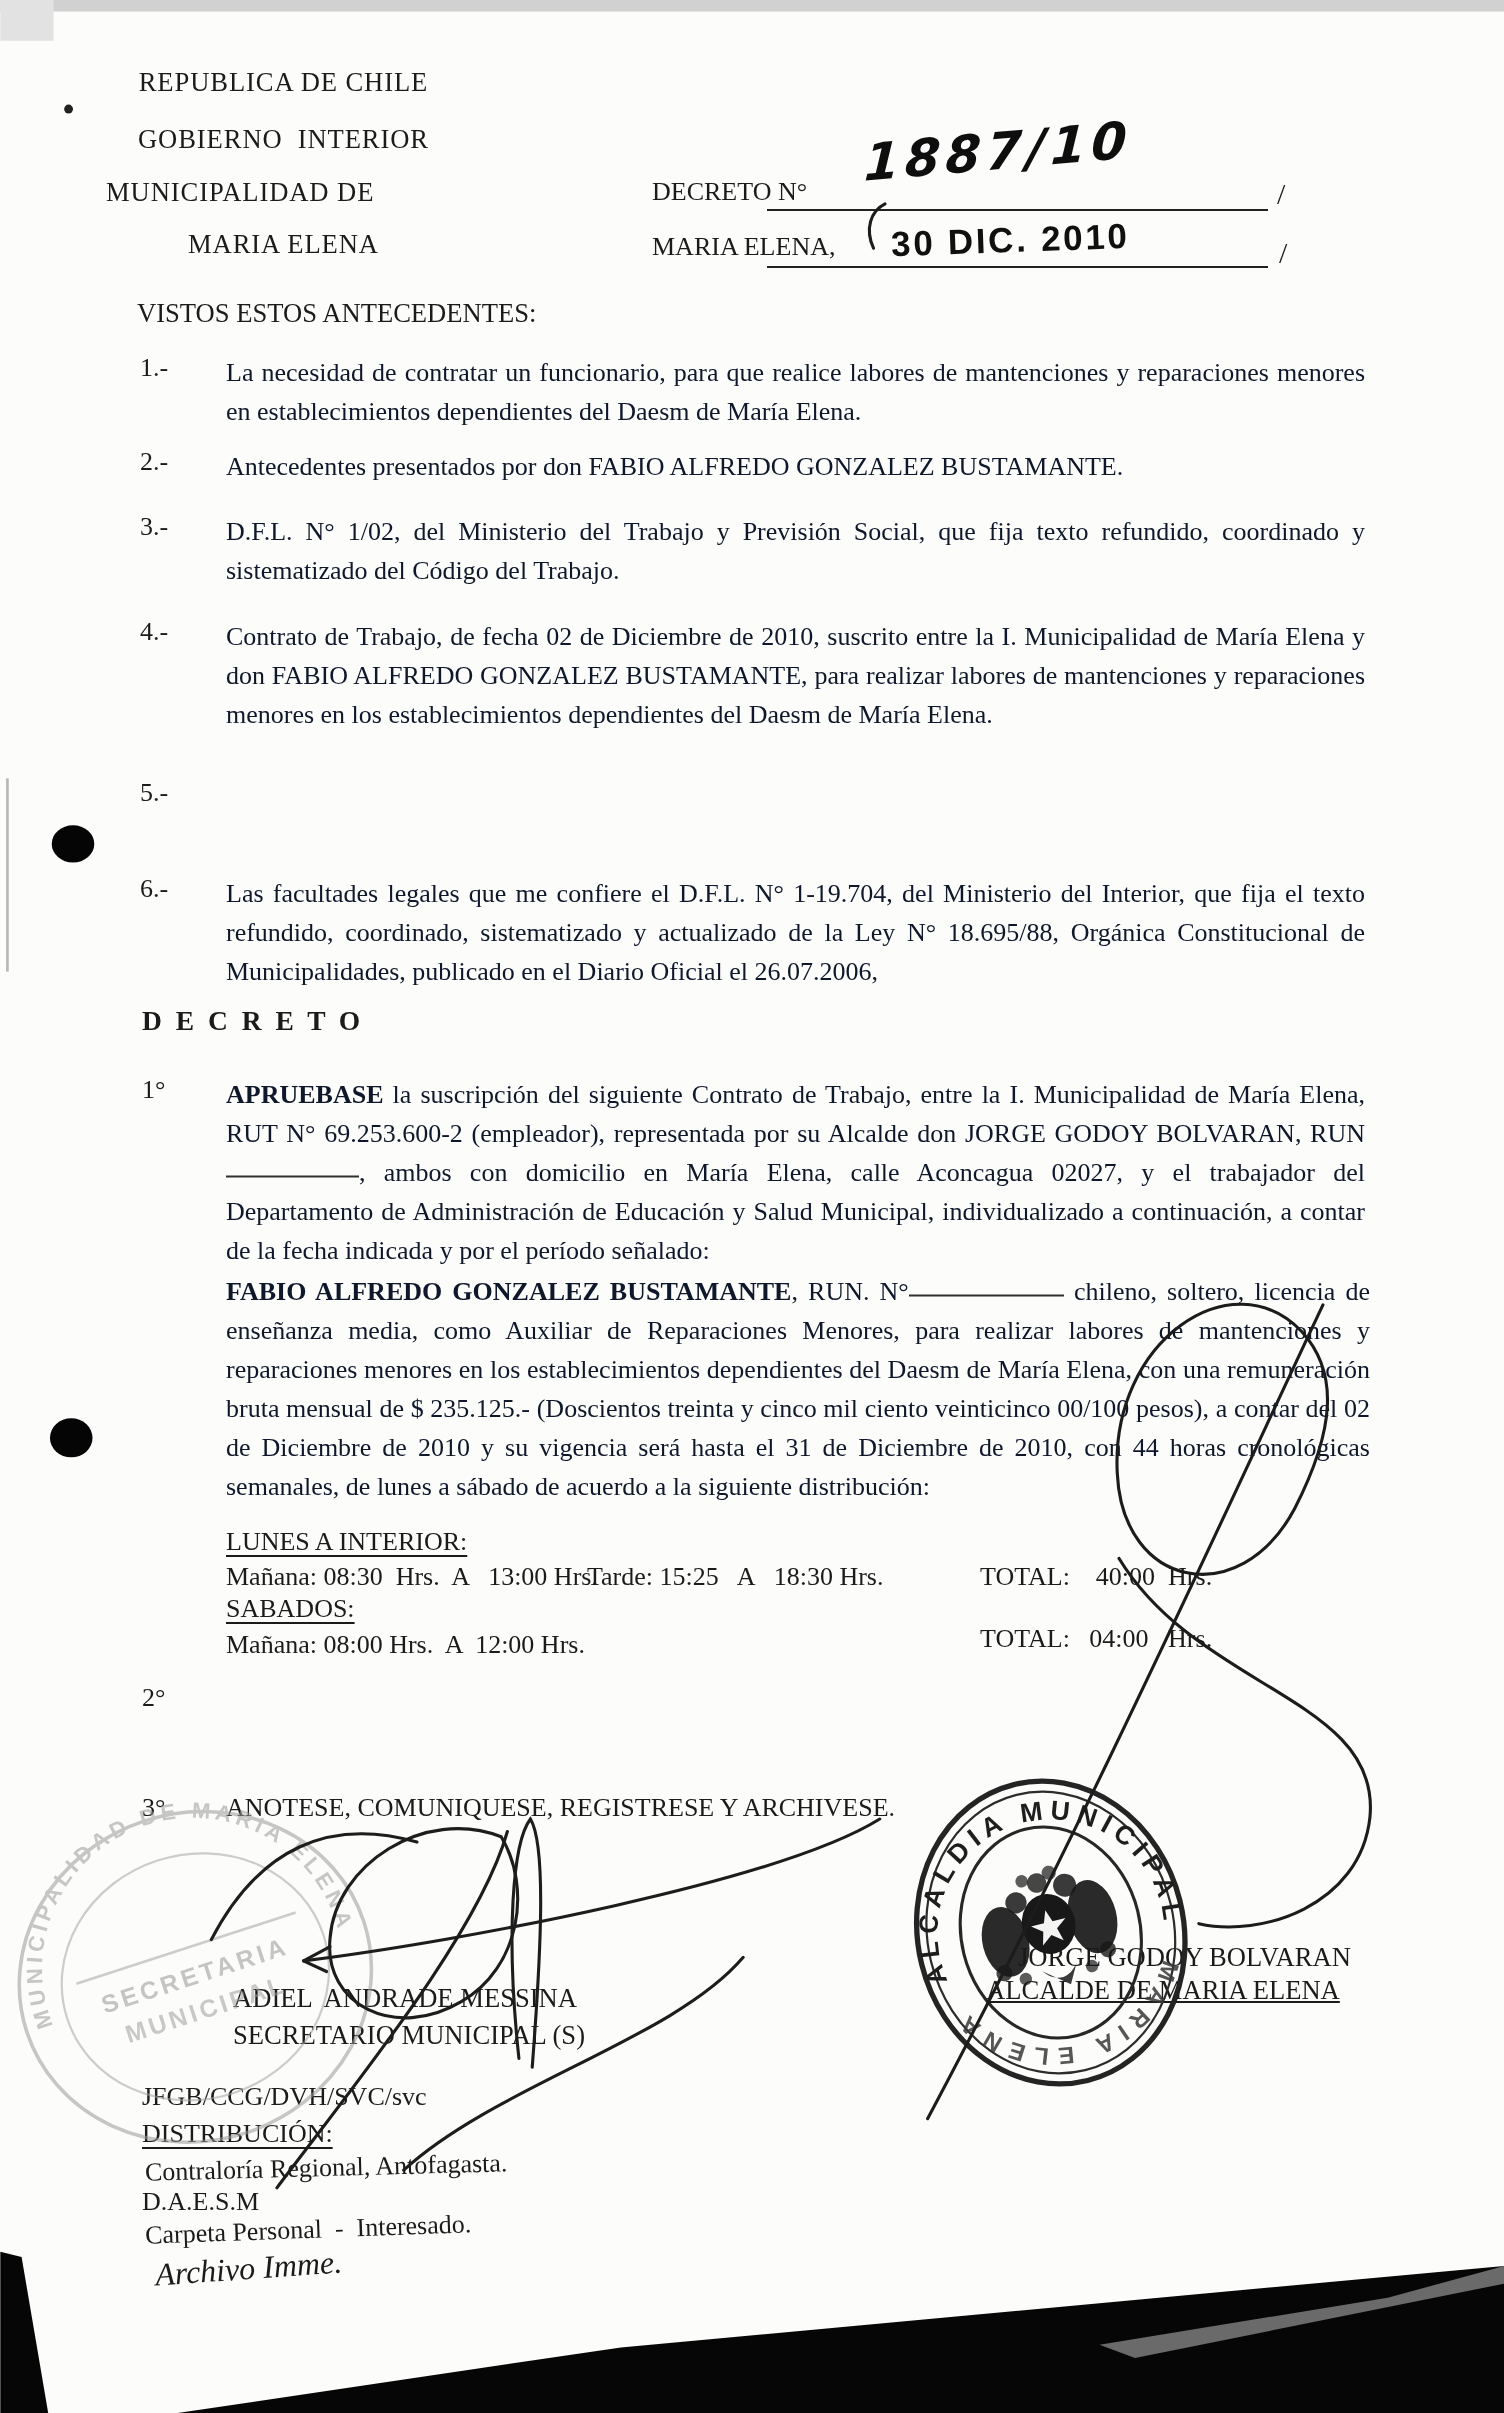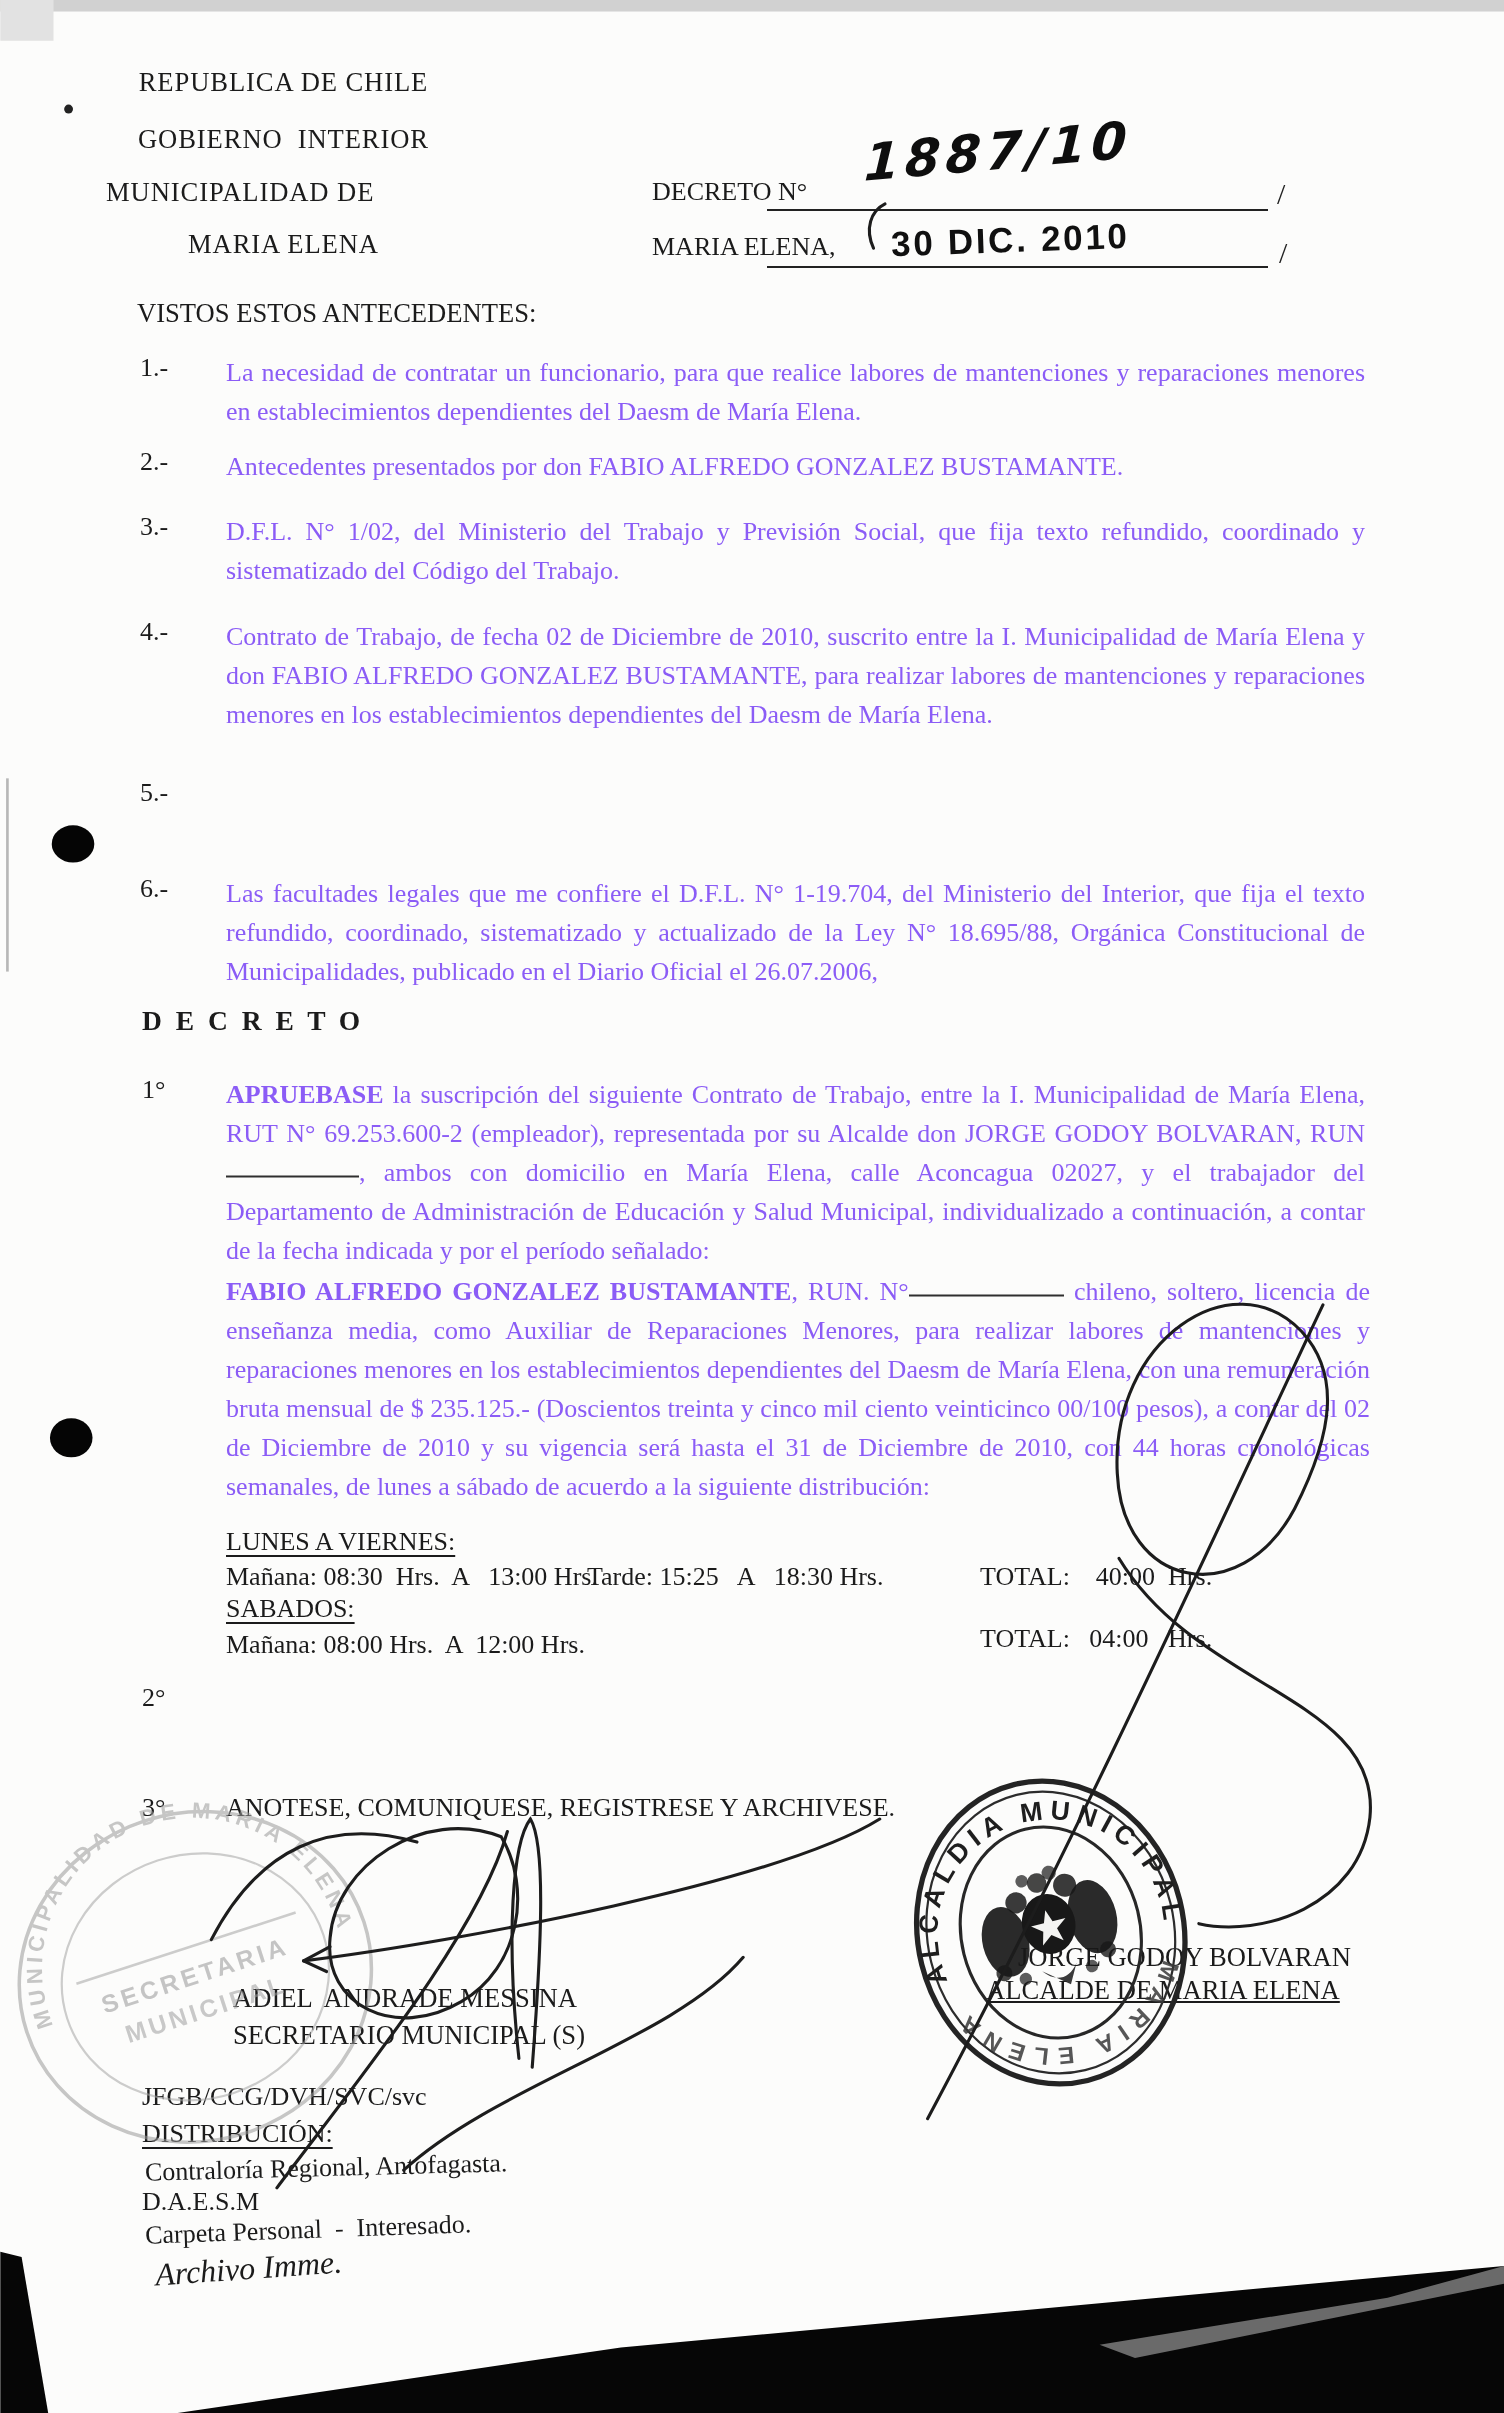--- a/index.html
+++ b/index.html
@@ -1,19 +1,19 @@
 <!DOCTYPE html>
 <html style="font-size:14px"><head>
 <meta charset="utf-8">
 <style>
   html,body{margin:0;padding:0;background:#777;}
   #page{position:relative;width:1505px;height:2413px;background:#fcfcfb;overflow:hidden;
         font-family:"Liberation Serif",serif;color:#1b1b1b;}
   .t{position:absolute;white-space:pre;font-size:26px;color:#1b1b1b;}
-  .par{position:absolute;font-size:26px;line-height:39px;text-align:justify;color:#8b5cf6;}
+  .par{position:absolute;font-size:26px;line-height:39px;text-align:justify;color:#0f172a;}
   .num{position:absolute;font-size:26px;color:#1b1b1b;}
   .hdr{font-size:26.6px;letter-spacing:0.9px;}
   .uline{text-decoration:underline;text-decoration-thickness:1.8px;text-underline-offset:5.3px;}
   .blank{display:inline-block;border-bottom:2.2px solid #2f2f2f;height:3.5px;transform:translateY(-3.5px);}
   .rule{position:absolute;border-bottom:2.2px solid #222;}
   .handnum{position:absolute;font-family:"DejaVu Sans",sans-serif;font-weight:bold;font-style:italic;
            font-size:51px;letter-spacing:5.3px;color:#0e0e0e;transform:rotate(-5deg) skewX(-8deg);}
   .datestamp{position:absolute;font-family:"Liberation Sans",sans-serif;font-weight:bold;
              font-size:35px;letter-spacing:2.7px;color:#101010;transform:rotate(-2deg);}
   .slash{position:absolute;font-size:30px;color:#222;}
@@ -60,21 +60,21 @@
   <div class="num" style="left:140px;top:874px;">6.-</div>
   <div class="par" style="left:226px;top:874px;width:1139px;">Las facultades legales que me confiere el D.F.L. N° 1-19.704, del Ministerio del Interior, que fija el texto refundido, coordinado, sistematizado y actualizado de la Ley N° 18.695/88, Orgánica Constitucional de Municipalidades, publicado en el Diario Oficial el 26.07.2006,</div>
 
   <div class="t" style="left:142px;top:1005px;font-weight:bold;font-size:27.5px;letter-spacing:3.5px;">D E C R E T O</div>
 
   <div class="num" style="left:142px;top:1075px;">1°</div>
   <div class="par" style="left:226px;top:1075px;width:1139px;"><b>APRUEBASE</b><span> la suscripción del siguiente Contrato de Trabajo, entre la I. Municipalidad de María Elena, RUT N° 69.253.600-2 (empleador), representada por su Alcalde don JORGE GODOY BOLVARAN, RUN </span><span class="blank" style="width:133px;"></span><span>, ambos con domicilio en María Elena, calle Aconcagua 02027, y el trabajador  del Departamento de Administración de Educación y Salud Municipal, individualizado a continuación, a contar de la fecha indicada y por el período señalado:</span></div>
 
   <div class="par" style="left:226px;top:1272px;width:1144px;"><b>FABIO  ALFREDO  GONZALEZ  BUSTAMANTE</b><span>, RUN. N°</span><span class="blank" style="width:155px;"></span><span> chileno, soltero, licencia de enseñanza media, como Auxiliar de Reparaciones Menores, para realizar labores de  mantenciones y reparaciones menores en los establecimientos dependientes del Daesm de María Elena, con una remuneración bruta mensual de $ 235.125.- (Doscientos treinta y cinco mil  ciento veinticinco 00/100 pesos), a contar del  02 de Diciembre de 2010 y su vigencia será hasta el 31 de Diciembre de 2010, con 44 horas cronológicas semanales, de lunes a sábado de acuerdo a la siguiente distribución:</span></div>
 
-  <div class="t uline" style="left:226px;top:1527px;">LUNES A VIERNES:</div>
+  <div class="t uline" style="left:226px;top:1527px;">LUNES A INTERIOR:</div>
   <div class="t" style="left:226px;top:1562px;">Mañana: 08:30  Hrs.  A   13:00 Hrs.</div>
   <div class="t" style="left:587px;top:1562px;">Tarde: 15:25   A   18:30 Hrs.</div>
   <div class="t" style="left:980px;top:1562px;">TOTAL:    40:00  Hrs.</div>
   <div class="t uline" style="left:226px;top:1594px;">SABADOS:</div>
   <div class="t" style="left:226px;top:1630px;">Mañana: 08:00 Hrs.  A  12:00 Hrs.</div>
   <div class="t" style="left:980px;top:1624px;">TOTAL:   04:00   Hrs.</div>
 
   <div class="num" style="left:142px;top:1683px;">2°</div>
 
   <div class="num" style="left:142px;top:1793px;">3°</div>

